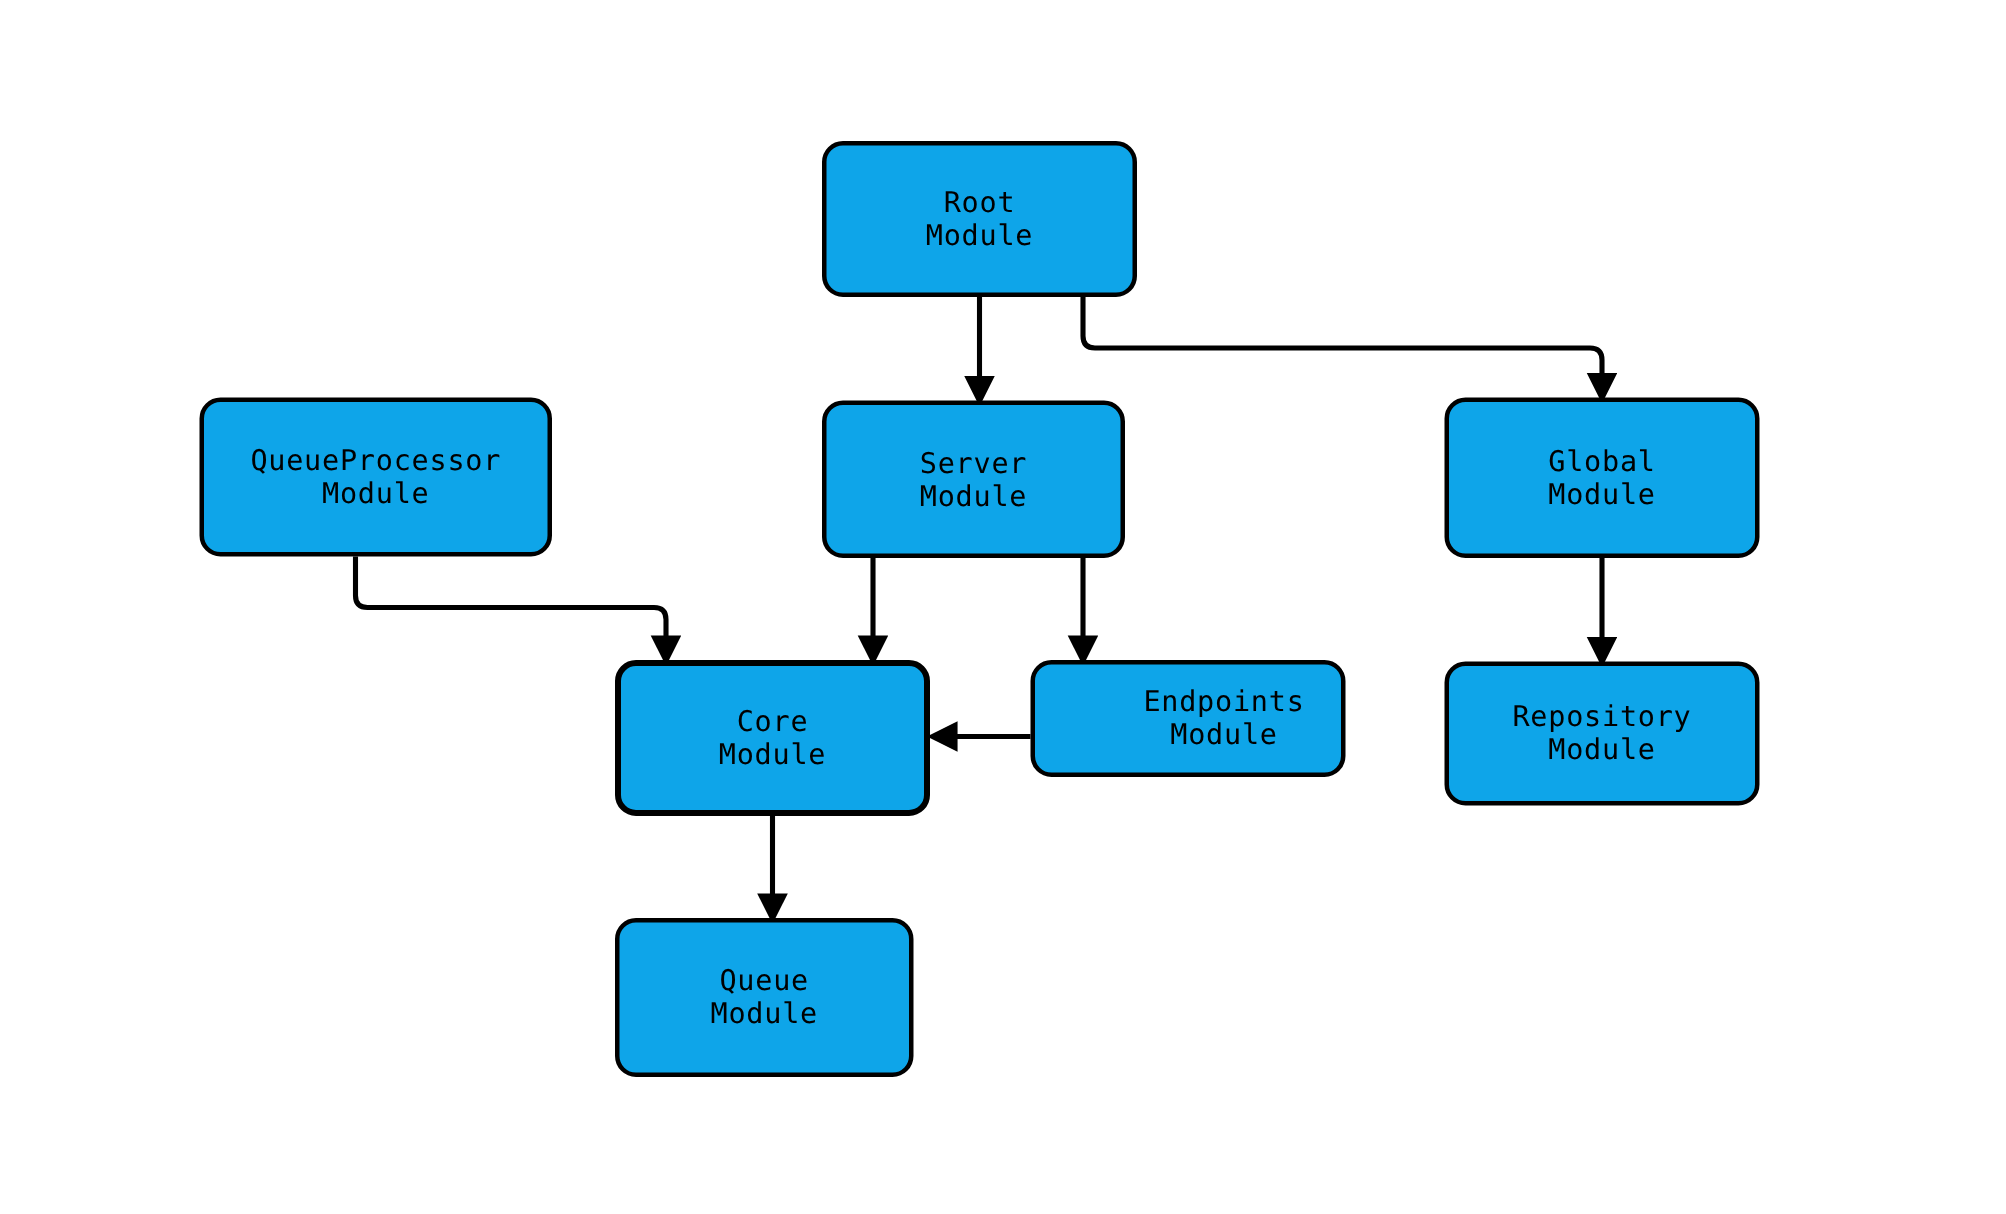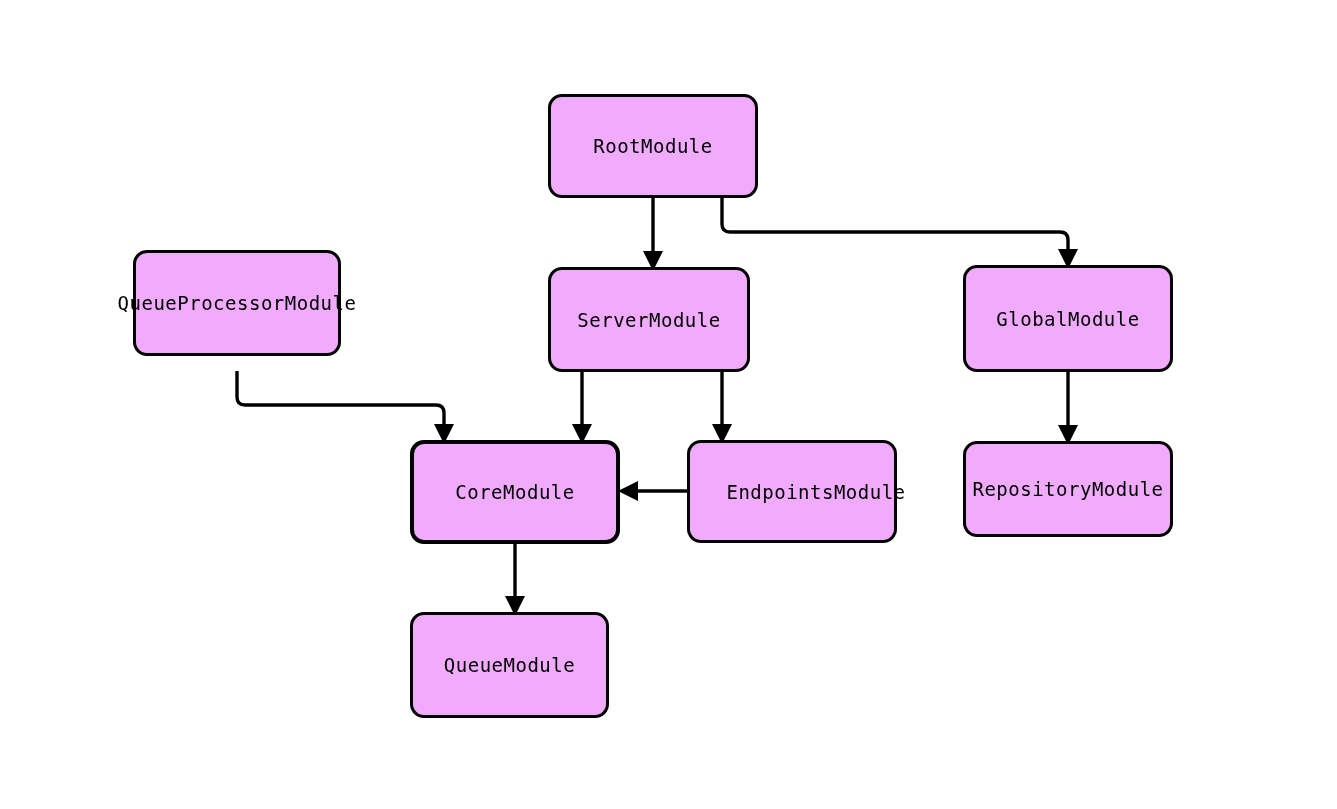--- a/index.html
+++ b/index.html
@@ -18,25 +18,25 @@
   #edge-layer {
     position: absolute;
     left: 0;
     top: 0;
     width: 1337px;
     height: 809px;
   }
   .node {
     position: absolute;
     box-sizing: border-box;
-    background: #f0abfc;
+    background: #0ea5e9;
     border: 3px solid #000000;
     border-radius: 14px;
     display: flex;
-    flex-direction: row;
+    flex-direction: column;
     align-items: center;
     justify-content: center;
     text-align: center;
     color: #000000;
     font-size: 19px;
     line-height: 22px;
     letter-spacing: 0.5px;
     z-index: 2;
   }
   .node.thick {
@@ -68,37 +68,37 @@
         <path d="M 687 491 L 637 491" marker-end="url(#arrowhead)" stroke="#000000"></path>
         <path d="M 515 544 L 515 597" marker-end="url(#arrowhead)" stroke="#000000"></path>
       </g>
   </svg>
 
   <div id="nodes">
       <div class="node" style="left: 548px; top: 94px; width: 210px; height: 104px; border-color: rgb(0, 0, 0); color: rgb(0, 0, 0);">
         <span class="node-line">Root</span>
         <span class="node-line">Module</span>
       </div>
-      <div class="node" style="left: 133px; top: 250px; width: 208px; height: 106px; border-color: rgb(0, 0, 0); color: rgb(0, 0, 0);">
+      <div class="node" style="left: 133px; top: 265px; width: 235px; height: 106px; border-color: rgb(0, 0, 0); color: rgb(0, 0, 0);">
         <span class="node-line">QueueProcessor</span>
         <span class="node-line">Module</span>
       </div>
       <div class="node" style="left: 548px; top: 267px; width: 202px; height: 105px; border-color: rgb(0, 0, 0); color: rgb(0, 0, 0);">
         <span class="node-line">Server</span>
         <span class="node-line">Module</span>
       </div>
       <div class="node" style="left: 963px; top: 265px; width: 210px; height: 107px; border-color: rgb(0, 0, 0); color: rgb(0, 0, 0);">
         <span class="node-line">Global</span>
         <span class="node-line">Module</span>
       </div>
       <div class="node thick" style="left: 410px; top: 440px; width: 210px; height: 104px; border-color: rgb(0, 0, 0); color: rgb(0, 0, 0);">
         <span class="node-line">Core</span>
         <span class="node-line">Module</span>
       </div>
-      <div class="node" style="left: 687px; top: 440px; width: 210px; height: 103px; border-color: rgb(0, 0, 0); color: rgb(0, 0, 0); padding-left: 48px;">
+      <div class="node" style="left: 687px; top: 440px; width: 210px; height: 78px; border-color: rgb(0, 0, 0); color: rgb(0, 0, 0); padding-left: 48px;">
         <span class="node-line">Endpoints</span>
         <span class="node-line">Module</span>
       </div>
       <div class="node" style="left: 963px; top: 441px; width: 210px; height: 96px; border-color: rgb(0, 0, 0); color: rgb(0, 0, 0);">
         <span class="node-line">Repository</span>
         <span class="node-line">Module</span>
       </div>
       <div class="node" style="left: 410px; top: 612px; width: 199px; height: 106px; border-color: rgb(0, 0, 0); color: rgb(0, 0, 0);">
         <span class="node-line">Queue</span>
         <span class="node-line">Module</span>

